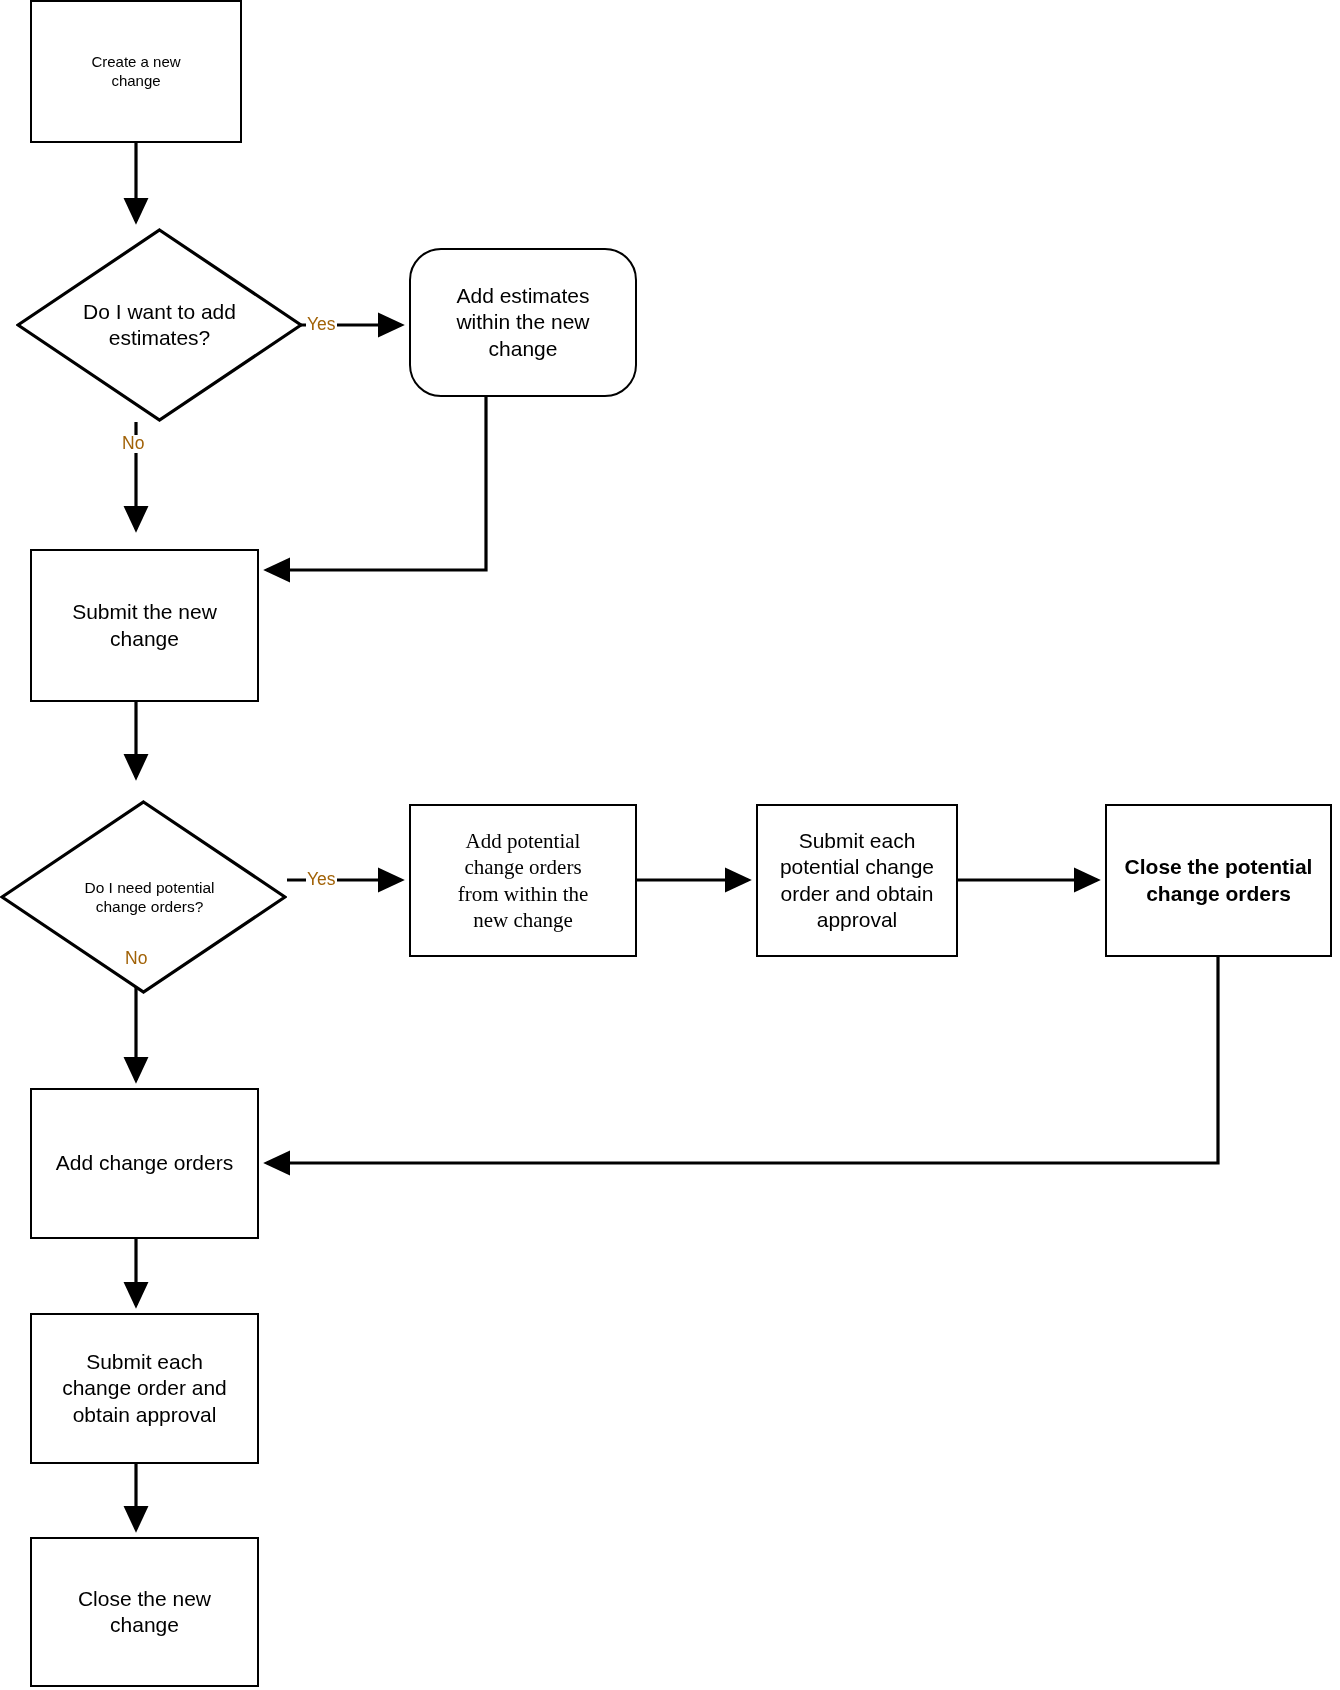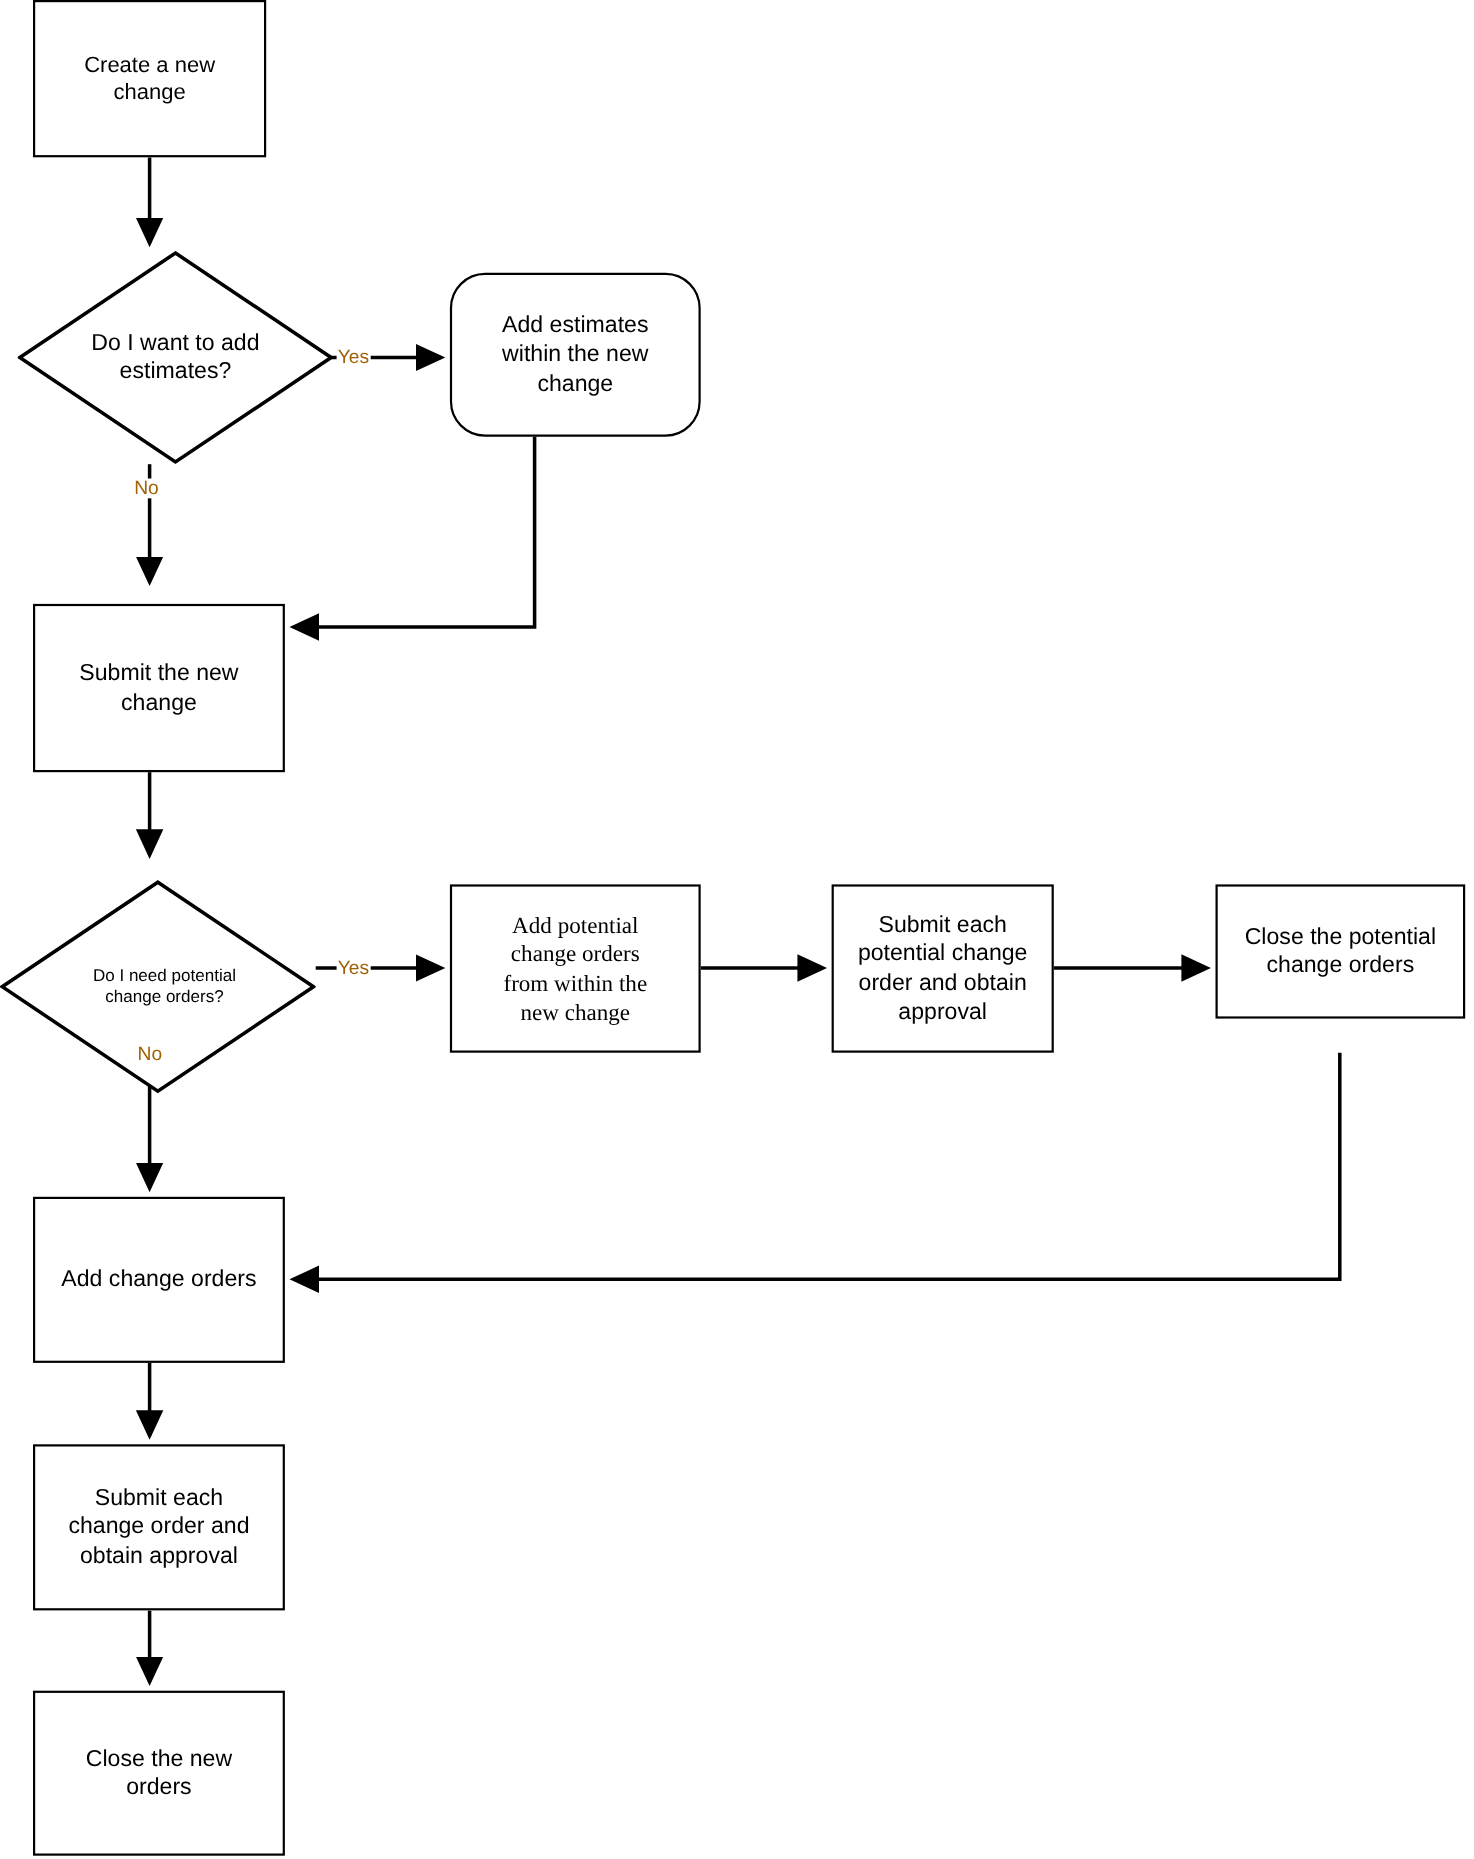--- a/index.html
+++ b/index.html
@@ -56,21 +56,21 @@
     z-index: 2;
   }
   .edge-label {
     position: absolute;
     background: #ffffff;
     color: #a16207;
     padding: 0 1px;
     line-height: 1;
     white-space: nowrap;
   }
-  .fs-22 { font-size: 20px; }
+  .fs-22 { font-size: 15px; }
   .fs-21 { font-size: 21px; }
   .fs-17 { font-size: 17.5px; }
   .fs-15 { font-size: 15.5px; }
 </style>
 </head>
 <body>
 
 <div id="canvas">
 
   <svg class="edges" viewBox="0 0 1340 1690" xmlns="http://www.w3.org/2000/svg">
@@ -146,38 +146,38 @@
 new change</span>
   </div>
 
   <div class="node process fs-21" style="left:756px; top:804px; width:202px; height:153px;">
     <span class="label">Submit each
 potential change
 order and obtain
 approval</span>
   </div>
 
-  <div class="node process fs-21" style="left:1105px; top:804px; width:227px; height:122px;">
+  <div class="node process fs-21" style="left:1105px; top:804px; width:227px; height:153px;font-weight:bold;">
     <span class="label">Close the potential
 change orders</span>
   </div>
 
   <div class="node process fs-21" style="left:30px; top:1088px; width:229px; height:151px;">
     <span class="label">Add change orders</span>
   </div>
 
   <div class="node process fs-21" style="left:30px; top:1313px; width:229px; height:151px;">
     <span class="label">Submit each
 change order and
 obtain approval</span>
   </div>
 
   <div class="node process fs-21" style="left:30px; top:1537px; width:229px; height:150px;">
     <span class="label">Close the new
-orders</span>
+change</span>
   </div>
 
   <div class="edge-label fs-17" style="left:306px; top:316px;">Yes</div>
 
   <div class="edge-label fs-17" style="left:121px; top:435px;">No</div>
 
   <div class="edge-label fs-17" style="left:306px; top:871px;">Yes</div>
 
   <div class="edge-label fs-17" style="left:124px; top:950px;">No</div>
 

